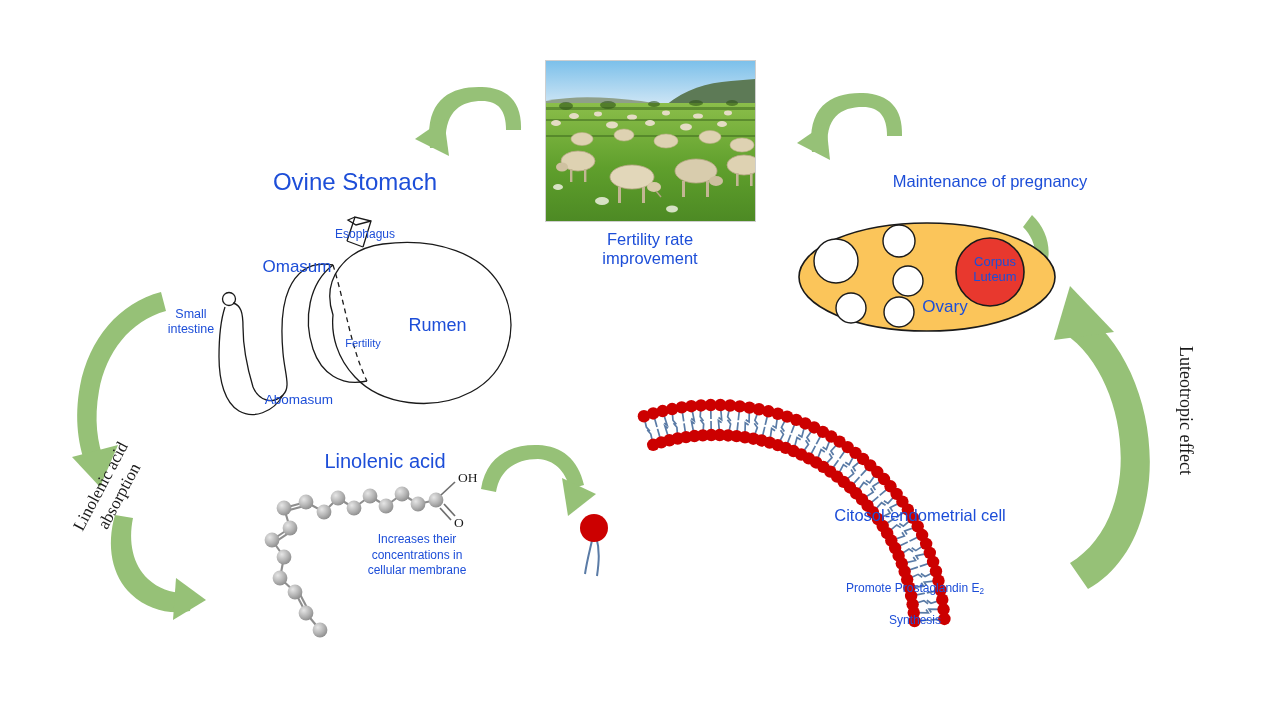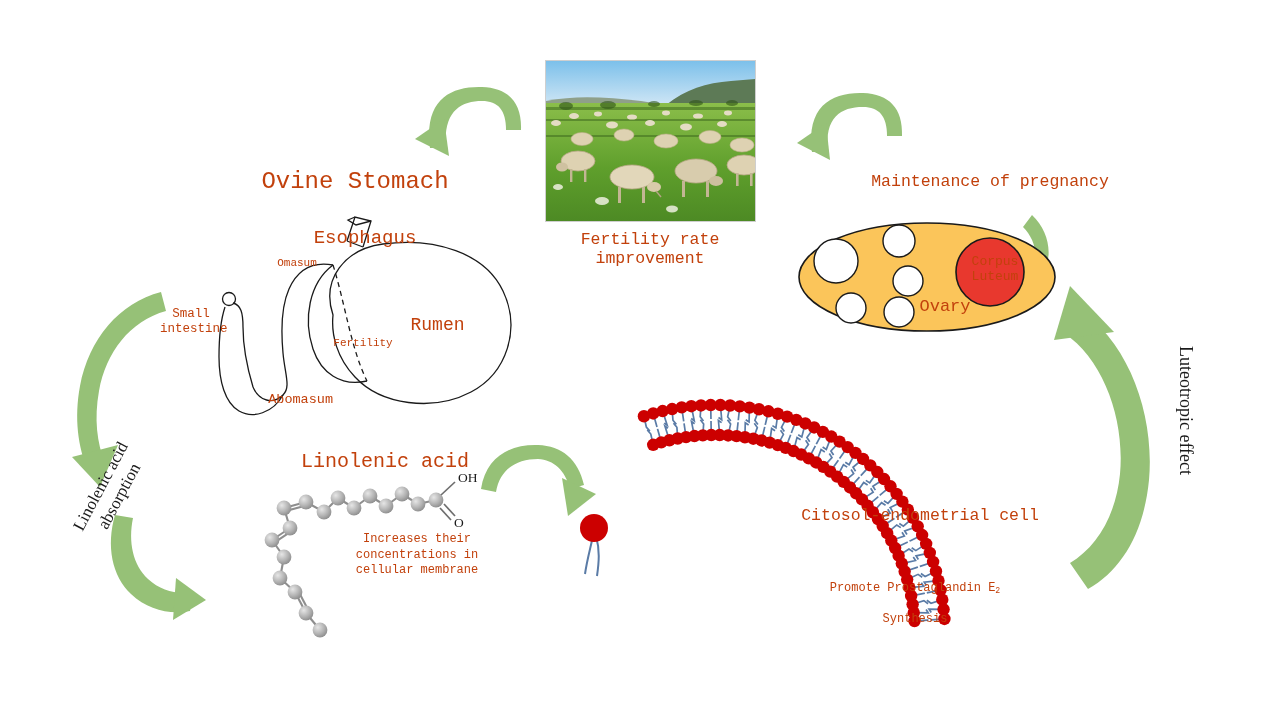--- a/index.html
+++ b/index.html
@@ -1,20 +1,20 @@
 <!DOCTYPE html>
 <html><head>
 <meta charset="utf-8">
 <style>
   html,body{margin:0;padding:0;background:#ffffff;}
   body{width:1280px;height:720px;overflow:hidden;position:relative;
        font-family:"Liberation Serif","DejaVu Serif",serif;color:#1a1a1a;}
   .stage{position:absolute;left:0;top:0;width:1280px;height:720px;}
-  .lbl{position:absolute;text-align:center;line-height:1.18;color:#c2410c;
-       font-family:Liberation Mono, monospace;white-space:pre-line;}
+  .lbl{position:absolute;text-align:center;line-height:1.18;color:#1d4ed8;
+       font-family:Liberation Sans, sans-serif;white-space:pre-line;}
   svg{overflow:visible;}
   #photo-frame{position:absolute;left:545px;top:60px;width:209px;height:160px;
        border:1px solid #cfcfcf;overflow:hidden;}
   sub{font-size:0.68em;vertical-align:-0.28em;}
 </style>
 </head>
 <body>
 
 <div class="stage">
 
@@ -84,22 +84,22 @@
       <circle cx="44" cy="84" r="6.5"></circle>
 
       <path d="M 162 26 L 170 2 L 186 6 L 178 32"></path>
       <path d="M 162 26 L 178 32"></path>
       <path d="M 170 2 L 163 5 L 171 10 L 186 6"></path>
     </g>
   </svg>
 
   <div class="lbl" style="left:250px;top:168px;width:210px;font-size:24px;">Ovine Stomach</div>
 
-  <div class="lbl" style="left:310px;top:227px;width:110px;font-size:19px;">Esophagus</div>
-  <div class="lbl" style="left:252px;top:257px;width:90px;font-size:11px;">Omasum</div>
+  <div class="lbl" style="left:310px;top:227px;width:110px;font-size:12px;">Esophagus</div>
+  <div class="lbl" style="left:252px;top:257px;width:90px;font-size:17px;">Omasum</div>
   <div class="lbl" style="left:390px;top:315px;width:95px;font-size:18px;">Rumen</div>
   <div class="lbl" style="left:323px;top:337px;width:80px;font-size:11px;">Fertility</div>
   <div class="lbl" style="left:228px;top:392px;width:105px;font-size:13.5px;text-align:right;">Abomasum</div>
   <div class="lbl" style="left:160px;top:307px;width:62px;font-size:12.5px;">Small
 intestine</div>
 
   <div id="photo-frame">
     <svg width="209" height="160" viewBox="0 0 209 160">
       <defs>
         <linearGradient id="skyg" x1="0" y1="0" x2="0" y2="1">

